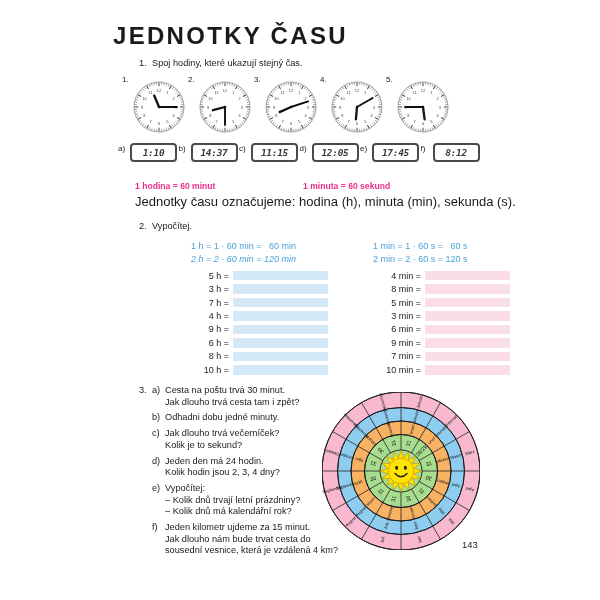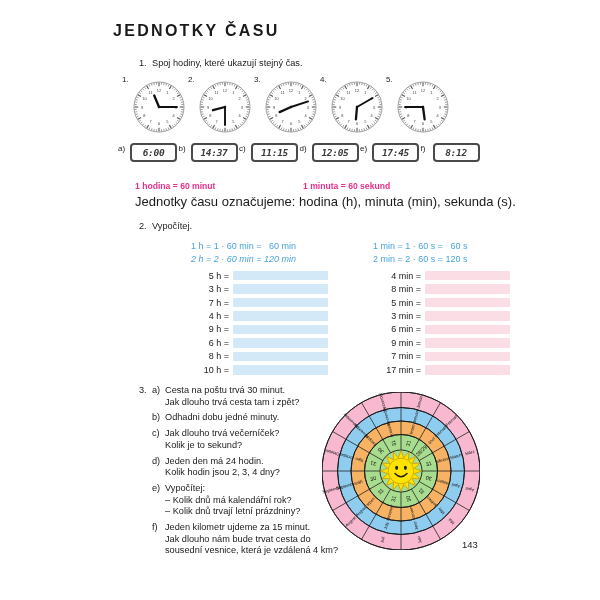--- a/index.html
+++ b/index.html
@@ -6,21 +6,21 @@
   body{
     width:600px;height:600px;background:#fff;overflow:hidden;
     font-family:"Liberation Sans", sans-serif;color:#1a1a1a;
     position:relative;
   }
   .page{position:absolute;left:0;top:0;width:600px;height:600px;}
 
   
   .title{
     position:absolute;left:113px;top:22px;
-    font-size:16px;font-weight:bold;letter-spacing:2.3px;
+    font-size:24px;font-weight:bold;letter-spacing:2.3px;
   }
 
   
   .task-no{position:absolute;font-size:9.2px;}
   .task-txt{position:absolute;font-size:9.2px;}
 
   
   .clock-row{position:absolute;left:130px;top:78px;width:350px;height:60px;}
   .clock-wrap{position:absolute;width:58px;height:58px;}
   .clock-idx{position:absolute;left:-8px;top:-3px;font-size:8px;}
@@ -481,21 +481,21 @@
           <line x1="29" y1="29" x2="11" y2="29.000000000000004" stroke="#111" stroke-width="1.9" stroke-linecap="round"></line>
           <circle cx="29" cy="29" r="1.2" fill="#111"></circle>
         </svg>
       </div>
     </div>
 
   <div class="digi-row" id="digiRow">
       <div class="digi-item" style="left: 0px;">
         <div class="digi-lab">a)</div>
         <div class="digi-box">
-          <span class="digi-txt">6:00</span>
+          <span class="digi-txt">1:10</span>
         </div>
       </div>
       <div class="digi-item" style="left: 60.5px;">
         <div class="digi-lab">b)</div>
         <div class="digi-box">
           <span class="digi-txt">14:37</span>
         </div>
       </div>
       <div class="digi-item" style="left: 121px;">
         <div class="digi-lab">c)</div>
@@ -595,21 +595,21 @@
         </div>
         <div class="row">
           <div class="lab" style="width: 48px;">9 min =</div>
           <div class="blank pink" style="width: 85px; margin-left: 4px;"></div>
         </div>
         <div class="row">
           <div class="lab" style="width: 48px;">7 min =</div>
           <div class="blank pink" style="width: 85px; margin-left: 4px;"></div>
         </div>
         <div class="row">
-          <div class="lab" style="width: 48px;">17 min =</div>
+          <div class="lab" style="width: 48px;">10 min =</div>
           <div class="blank pink" style="width: 85px; margin-left: 4px;"></div>
         </div>
       </div>
   </div>
 
   <div class="task-no" style="left:139px;top:385px;">3.</div>
   <div id="task3List">
       <div class="q" style="left: 152px; top: 385px; position: absolute;">
         <span style="position: absolute; left: 0px; top: 0px;">a)</span>
         <div style="margin-left: 13px;">
@@ -634,22 +634,22 @@
         <span style="position: absolute; left: 0px; top: 0px;">d)</span>
         <div style="margin-left: 13px;">
           <div>Jeden den má 24 hodin.</div>
           <div>Kolik hodin jsou 2, 3, 4 dny?</div>
         </div>
       </div>
       <div class="q" style="left: 152px; top: 483px; position: absolute;">
         <span style="position: absolute; left: 0px; top: 0px;">e)</span>
         <div style="margin-left: 13px;">
           <div>Vypočítej:</div>
+          <div>– Kolik dnů trvají letní prázdniny?</div>
           <div>– Kolik dnů má kalendářní rok?</div>
-          <div>– Kolik dnů trvají letní prázdniny?</div>
         </div>
       </div>
       <div class="q" style="left: 152px; top: 522px; position: absolute;">
         <span style="position: absolute; left: 0px; top: 0px;">f)</span>
         <div style="margin-left: 13px;">
           <div>Jeden kilometr ujdeme za 15 minut.</div>
           <div>Jak dlouho nám bude trvat cesta do</div>
           <div>sousední vesnice, která je vzdálená 4 km?</div>
         </div>
       </div>

